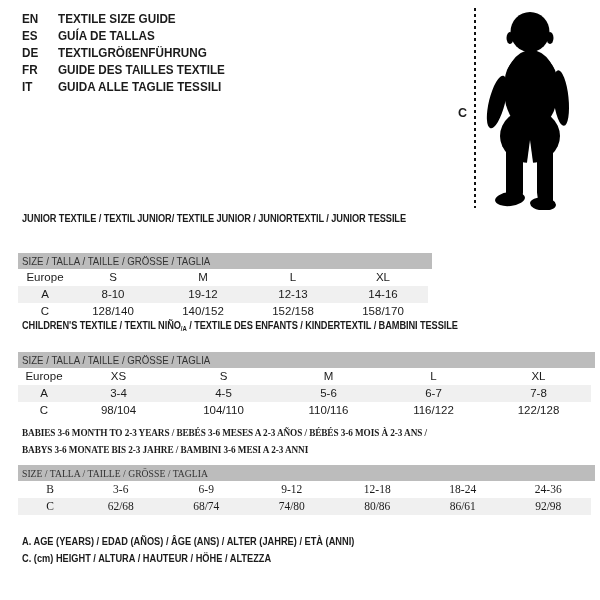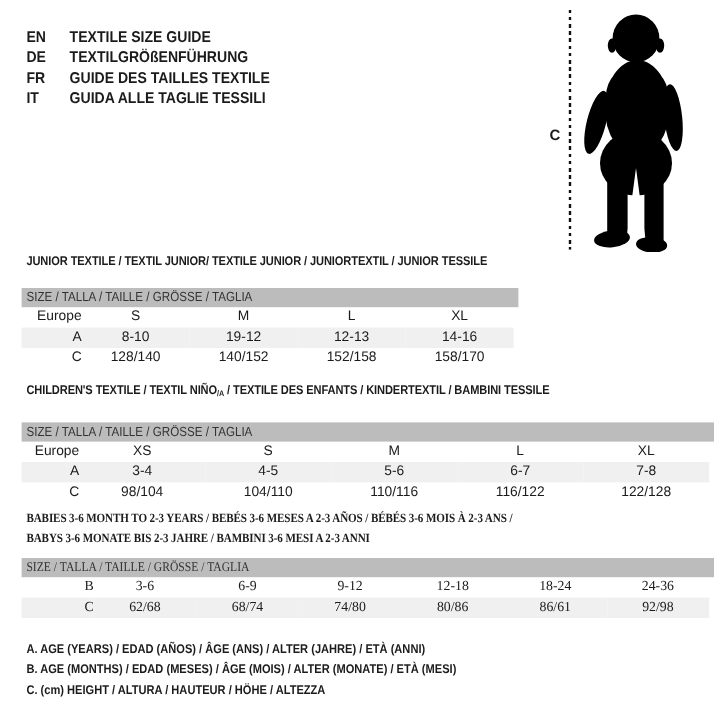--- a/index.html
+++ b/index.html
@@ -1,71 +1,75 @@
 <!DOCTYPE html>
 <html style="--bar: #bcbcbc; --shade: #f0f0f0;"><head>
 <meta charset="utf-8">
 <style>
   html,body{margin:0;padding:0;background:#fff;}
   .canvas{
     position:relative;width:600px;height:600px;background:#fff;overflow:hidden;
     font-family:"Liberation Sans",sans-serif;color:#1b1b1b;
   }
   
-  .lang-block{position:absolute;left:22px;top:22px;}
+  .lang-block{position:absolute;left:22px;top:10px;}
   .lang-row{display:flex;line-height:17px;font-size:13px;font-weight:bold;white-space:nowrap;}
   .lang-code{display:inline-block;width:36px;transform:scaleX(.9);transform-origin:left center;}
   .lang-label{display:inline-block;transform:scaleX(.9);transform-origin:left center;}
   
   .figure{position:absolute;left:452px;top:6px;width:146px;height:206px;}
   .height-label{position:absolute;left:6px;top:100px;font-size:12.5px;font-weight:bold;}
   .measure-line{
     position:absolute;left:22px;top:2px;width:2px;height:200px;
     background:repeating-linear-gradient(to bottom,#111 0 3px,transparent 3px 6px);
   }
   .baby-svg{position:absolute;left:31px;top:4px;}
   
   .section{position:absolute;left:18px;}
   .s0{top:211px;} .s1{top:318px;} .s2{top:424px;font-family:Liberation Serif, serif;}
   .section-title{font-weight:bold;font-size:10.5px;line-height:14px;white-space:nowrap;padding-left:4px;letter-spacing:-.1px;}
   .section-title .t-line{display:block;transform:scaleX(.88);transform-origin:left center;}
   .s2 .section-title .t-line{line-height:17px;}
-  .s0 .section-title{margin-bottom:15px;}
+  .s0 .section-title{margin-bottom:28px;}
   .s1 .section-title{margin-bottom:16px;}
   .s2 .section-title{margin-bottom:7px;}
   .sub-seg{font-size:.65em;vertical-align:-2px;}
   .size-bar{
     height:16px;line-height:16px;background:var(--bar,#bcbcbc);color:#333;
     font-size:11px;padding-left:4px;white-space:nowrap;
   }
   .size-bar span{display:inline-block;transform:scaleX(.88);transform-origin:left center;}
   .s0 .size-bar,.s0 table{width:410px;}
   .s1 .size-bar,.s1 table{width:573px;}
   .s2 .size-bar,.s2 table{width:573px;}
   table{border-collapse:collapse;table-layout:fixed;}
   .s0 col.c-label{width:50px;}
   .s1 col.c-label{width:48px;}
   .s2 col.c-label{width:60px;}
   td{height:17px;line-height:17px;padding:0;font-size:11.5px;text-align:center;white-space:nowrap;}
-  td.label{text-align:right;padding-left:4px;}
+  td.label{text-align:center;padding-left:4px;}
   tr.shaded{background:var(--shade,#f0f0f0);}
   
   .footnotes{position:absolute;left:22px;top:533px;}
   .footnote{font-weight:bold;font-size:10.5px;line-height:17px;white-space:nowrap;}
   .footnote span{display:inline-block;transform:scaleX(.88);transform-origin:left center;}
 </style>
 </head>
 <body>
 
 <div class="canvas">
 
   <div class="lang-block" id="langBlock">
       <div class="lang-row">
         <span class="lang-code">EN</span>
         <span class="lang-label">TEXTILE SIZE GUIDE</span>
+      </div>
+      <div class="lang-row">
+        <span class="lang-code">ES</span>
+        <span class="lang-label">GUÍA DE TALLAS</span>
       </div>
       <div class="lang-row">
         <span class="lang-code">DE</span>
         <span class="lang-label">TEXTILGRÖßENFÜHRUNG</span>
       </div>
       <div class="lang-row">
         <span class="lang-code">FR</span>
         <span class="lang-label">GUIDE DES TAILLES TEXTILE</span>
       </div>
       <div class="lang-row">
@@ -214,17 +218,16 @@
               <td>86/61</td>
               <td>92/98</td>
             </tr>
           </tbody>
         </table>
       </div>
     </div>
 
   <div class="footnotes" id="footnotes">
       <div class="footnote"><span>A. AGE (YEARS) / EDAD (AÑOS) / ÂGE (ANS) / ALTER (JAHRE) / ETÀ (ANNI)</span></div>
-      <div class="footnote"><span>B. AGE (MONTHS) / EDAD (MESES) / ÂGE (MOIS) / ALTER (MONATE) / ETÀ (MESI)</span></div>
       <div class="footnote"><span>C. (cm) HEIGHT / ALTURA / HAUTEUR / HÖHE / ALTEZZA</span></div>
     </div>
 
 </div>
 
 </body></html>

